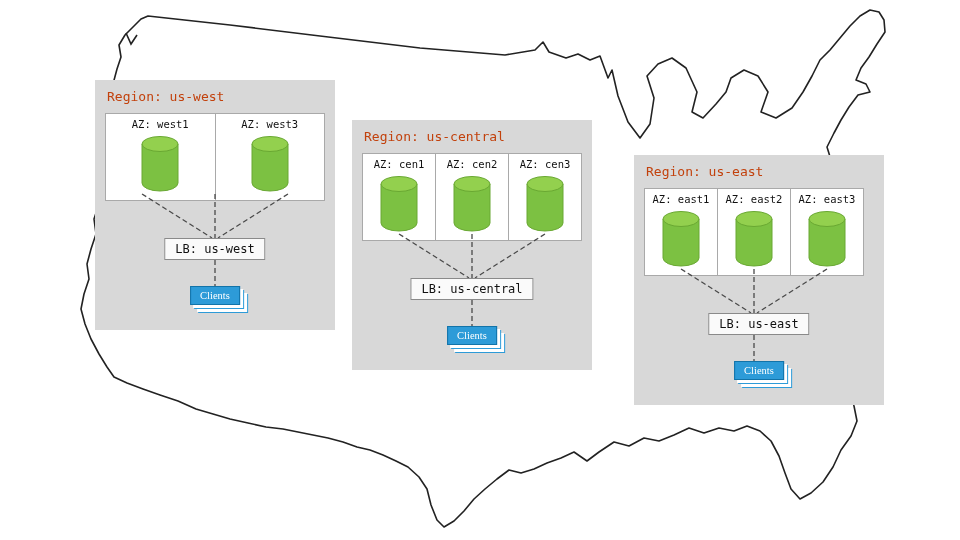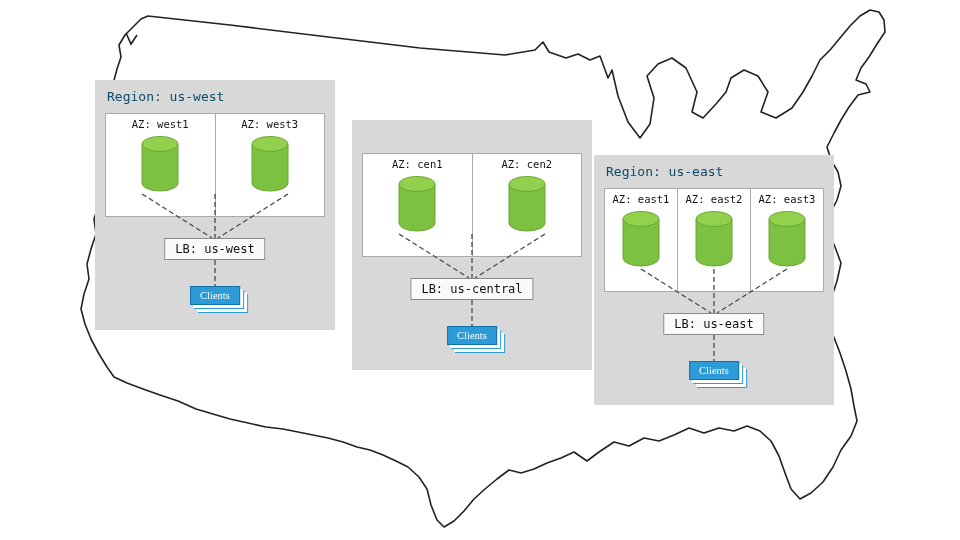--- a/index.html
+++ b/index.html
@@ -13,29 +13,29 @@
   .map-layer { position: absolute; left: 0; top: 0; z-index: 0; }
 
   .region {
     position: absolute;
     width: 240px; height: 250px;
     background: #d8d8d8;
     z-index: 1;
   }
   .region-west    { left: 95px;  top: 80px;  }
   .region-central { left: 352px; top: 120px; }
-  .region-east    { left: 594px; top: 155px; }
+  .region-east    { left: 634px; top: 155px; padding-left: 10px; }
 
   .region-title {
     position: absolute; top: 9px; left: 12px;
-    font-size: 13px; color: #0c4a6e; white-space: nowrap; text-align: center;
+    font-size: 13px; color: #c2410c; white-space: nowrap; text-align: center;
   }
   .az-panel {
     position: absolute; top: 33px; left: 10px;
-    width: 220px; height: 104px;
+    width: 220px; height: 88px;
     background: #ffffff;
     border: 1px solid #a9a9a9;
     box-sizing: border-box;
     display: flex;
   }
   .az-cell {
     flex: 1;
     border-right: 1px solid #a9a9a9;
     display: flex; flex-direction: column; align-items: center;
     padding-top: 4px;
@@ -127,30 +127,38 @@
     <path d="M47,114 L117,158"></path>
     <path d="M120,114 L120,158"></path>
     <path d="M193,114 L123,158"></path>
     <path d="M120,180 L120,206"></path>
   </svg>
   <div class="lb-box">LB: us-west</div>
   <div class="clients-box">Clients</div>
 </div>
 
 <div class="region region-central">
+  <div class="region-title">Region: us-central</div>
   <div class="az-panel">
     <div class="az-cell">
       <div class="az-label">AZ: cen1</div>
       <svg class="cyl" width="40" height="58" viewBox="0 0 40 58">
         <path d="M2,9 L2,48 A18,8 0 0 0 38,48 L38,9" fill="#7cc142" stroke="#69a832" stroke-width="1"></path>
         <ellipse cx="20" cy="9" rx="18" ry="7.5" fill="#93d04e" stroke="#69a832" stroke-width="1"></ellipse>
       </svg>
     </div>
     <div class="az-cell">
       <div class="az-label">AZ: cen2</div>
+      <svg class="cyl" width="40" height="58" viewBox="0 0 40 58">
+        <path d="M2,9 L2,48 A18,8 0 0 0 38,48 L38,9" fill="#7cc142" stroke="#69a832" stroke-width="1"></path>
+        <ellipse cx="20" cy="9" rx="18" ry="7.5" fill="#93d04e" stroke="#69a832" stroke-width="1"></ellipse>
+      </svg>
+    </div>
+    <div class="az-cell">
+      <div class="az-label">AZ: cen3</div>
       <svg class="cyl" width="40" height="58" viewBox="0 0 40 58">
         <path d="M2,9 L2,48 A18,8 0 0 0 38,48 L38,9" fill="#7cc142" stroke="#69a832" stroke-width="1"></path>
         <ellipse cx="20" cy="9" rx="18" ry="7.5" fill="#93d04e" stroke="#69a832" stroke-width="1"></ellipse>
       </svg>
     </div>
   </div>
   <svg class="connectors" width="240" height="250" viewBox="0 0 240 250">
     <path d="M47,114 L117,158"></path>
     <path d="M120,114 L120,158"></path>
     <path d="M193,114 L123,158"></path>

